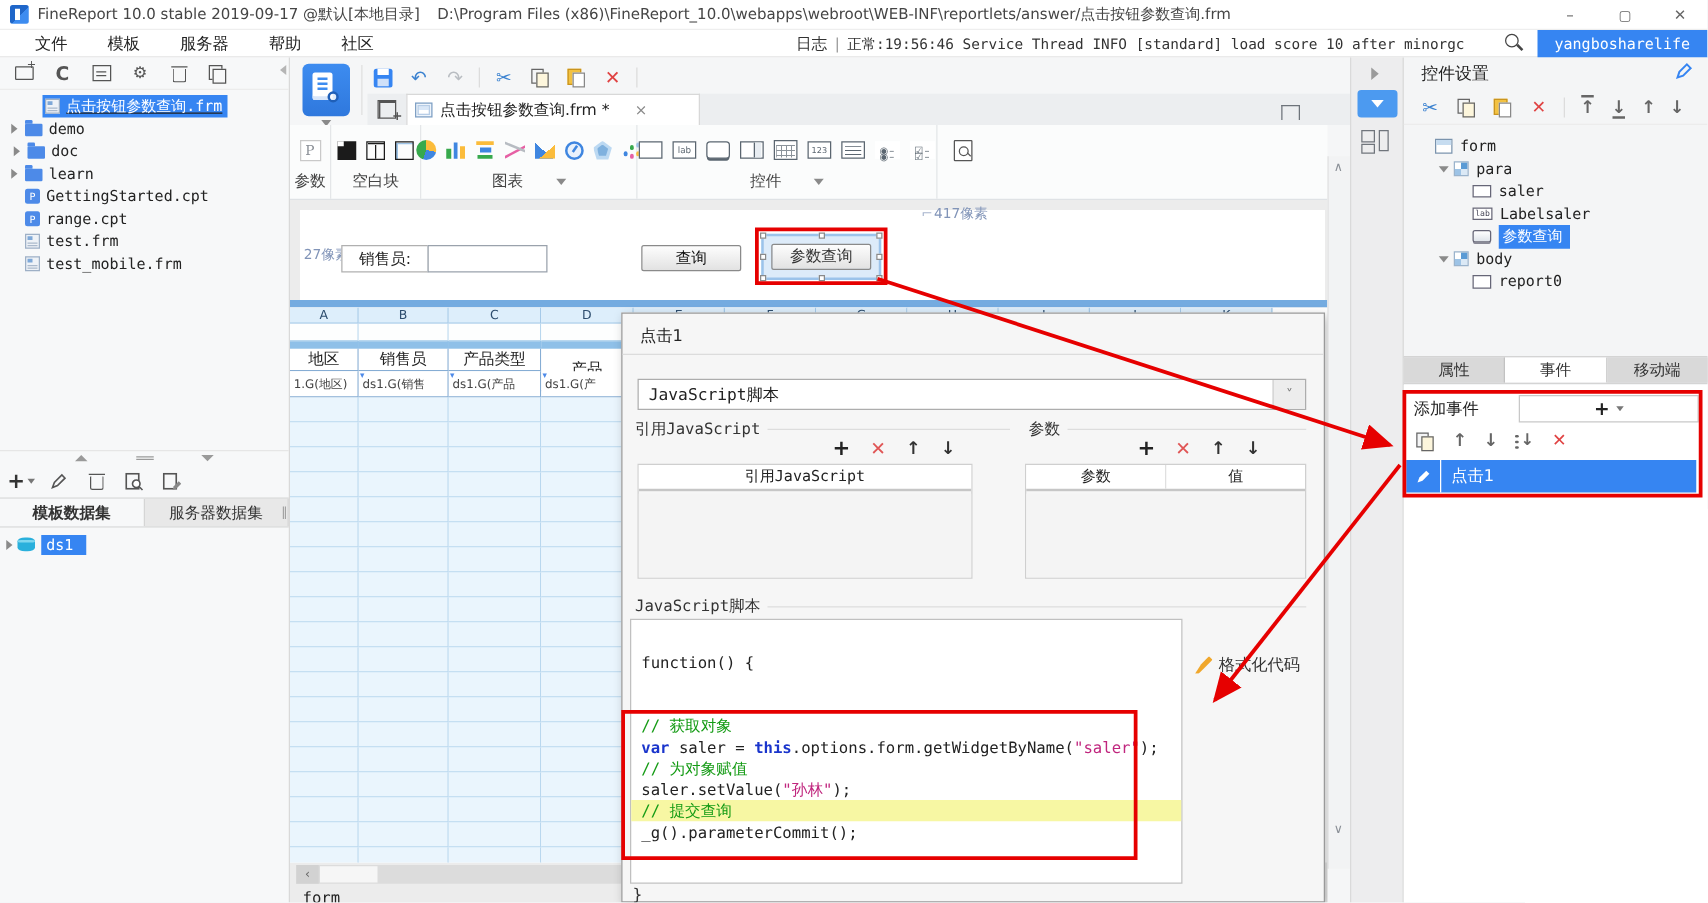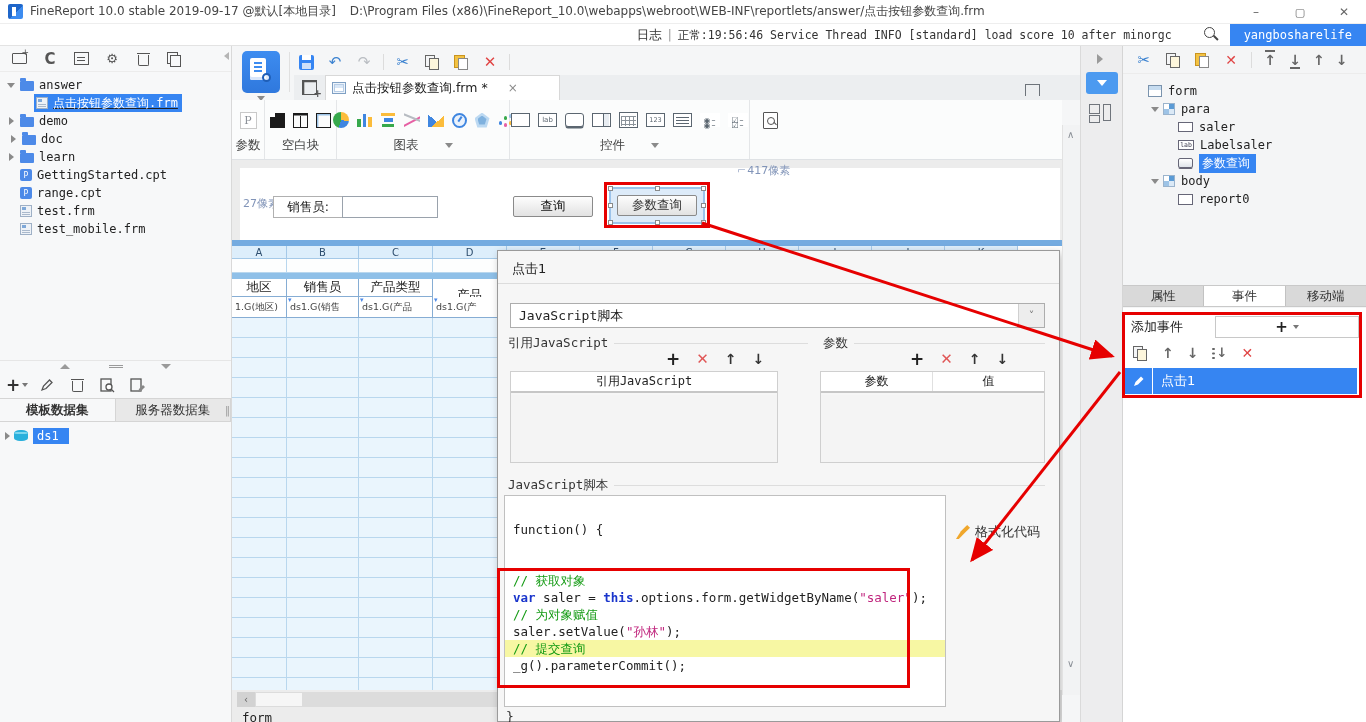--- a/index.html
+++ b/index.html
@@ -294,49 +294,47 @@
   <span class="tb-title">FineReport 10.0 stable 2019-09-17 @默认[本地目录]</span>
   <span class="tb-path">D:\Program Files (x86)\FineReport_10.0\webapps\webroot\WEB-INF\reportlets/answer/点击按钮参数查询.frm</span>
   <div class="win-ctrls">
     <span class="win-btn">–</span>
     <span class="win-btn win-max">▢</span>
     <span class="win-btn">✕</span>
   </div>
 </div>
 
 <div class="menubar">
+  <div class="menu-items" id="menu-items">
+      <span class="menu-item">文件</span>
+      <span class="menu-item">模板</span>
+      <span class="menu-item">服务器</span>
+      <span class="menu-item">帮助</span>
+      <span class="menu-item">社区</span>
+    </div>
   <div class="mb-right">
     <span class="log-label">日志</span>
     <span class="log-sep">|</span>
     <span class="status-text">正常:19:56:46 Service Thread INFO [standard] load score 10 after minorgc</span>
     <span class="search-ico"></span>
     <span class="user-badge">yangbosharelife</span>
   </div>
 </div>
 
 <div class="sidebar">
   <div class="sb-toolbar">
     <span class="ico i-newfolder"></span>
     <span class="ico i-refresh">C</span>
     <span class="ico i-dirview"></span>
     <span class="ico i-gear">⚙</span>
     <span class="ico i-trash"></span>
     <span class="ico i-copy"></span>
     <span class="sb-collapse"></span>
   </div>
   <div class="file-tree" id="file-tree" style="height:288px;">
-      <div class="ft-row" style="padding-left: 4px;">
-        <span class="ft-caret">
-          <span class="caret-down"></span>
-        </span>
-        <span class="ft-wrap">
-          <span class="i-folder"></span>
-          <span>answer</span>
-        </span>
-      </div>
       <div class="ft-row" style="padding-left: 20px; text-decoration: underline;">
         <span class="ft-caret"></span>
         <span class="ft-wrap sel">
           <span class="i-frm"></span>
           <span>点击按钮参数查询.frm</span>
         </span>
       </div>
       <div class="ft-row" style="padding-left: 4px;">
         <span class="ft-caret">
           <span class="caret-right"></span>
@@ -1001,20 +999,26 @@
   <span class="rs-collapse"></span>
   <span class="rs-bluebtn">
       <i></i>
     </span>
   <span class="rs-comp">
       <i></i>
     </span>
 </div>
 
 <div class="rpanel">
+  <div class="rp-header">
+    <span class="rp-title">控件设置</span>
+    <span><svg width="15" height="15">
+          <path d="M3 12l1.5-4.5 6-6 3 3-6 6L3 12z" fill="none" stroke="#3685f2" stroke-width="1.6"></path>
+        </svg></span>
+  </div>
   <div class="rp-toolbar">
     <span class="ico i-scissors">✂</span>
     <span class="ico">
         <span class="i-copy2"></span>
       </span>
     <span class="ico">
         <span class="i-paste"></span>
       </span>
     <span class="ico i-x">✕</span>
     <span class="vsep"></span>

